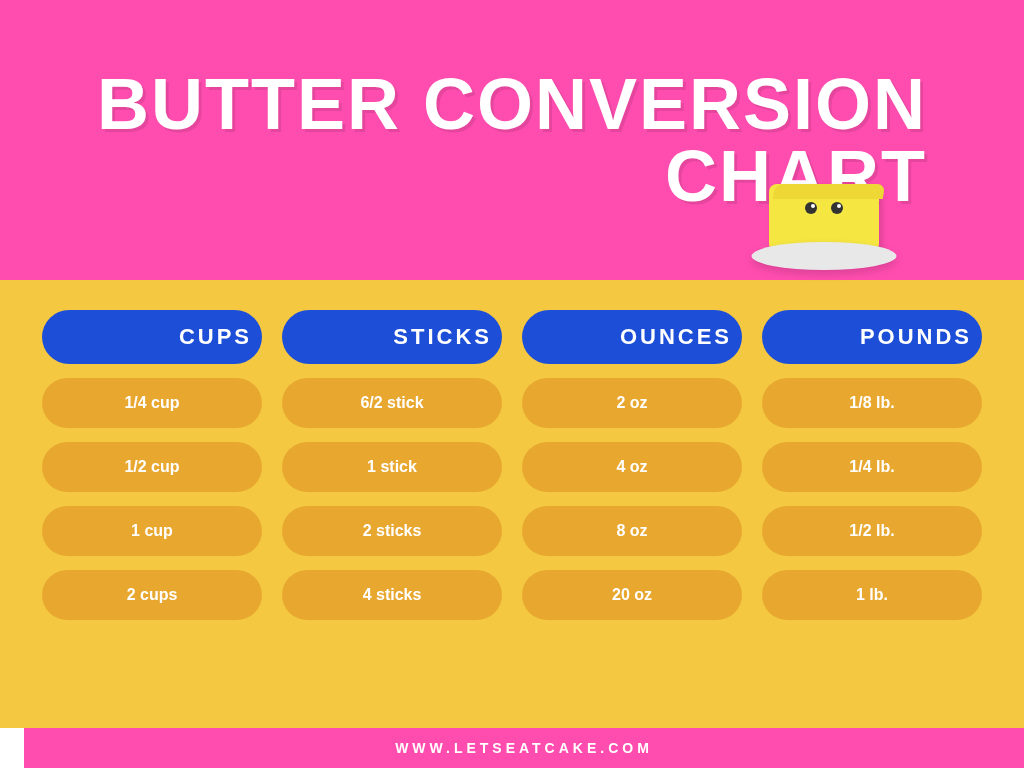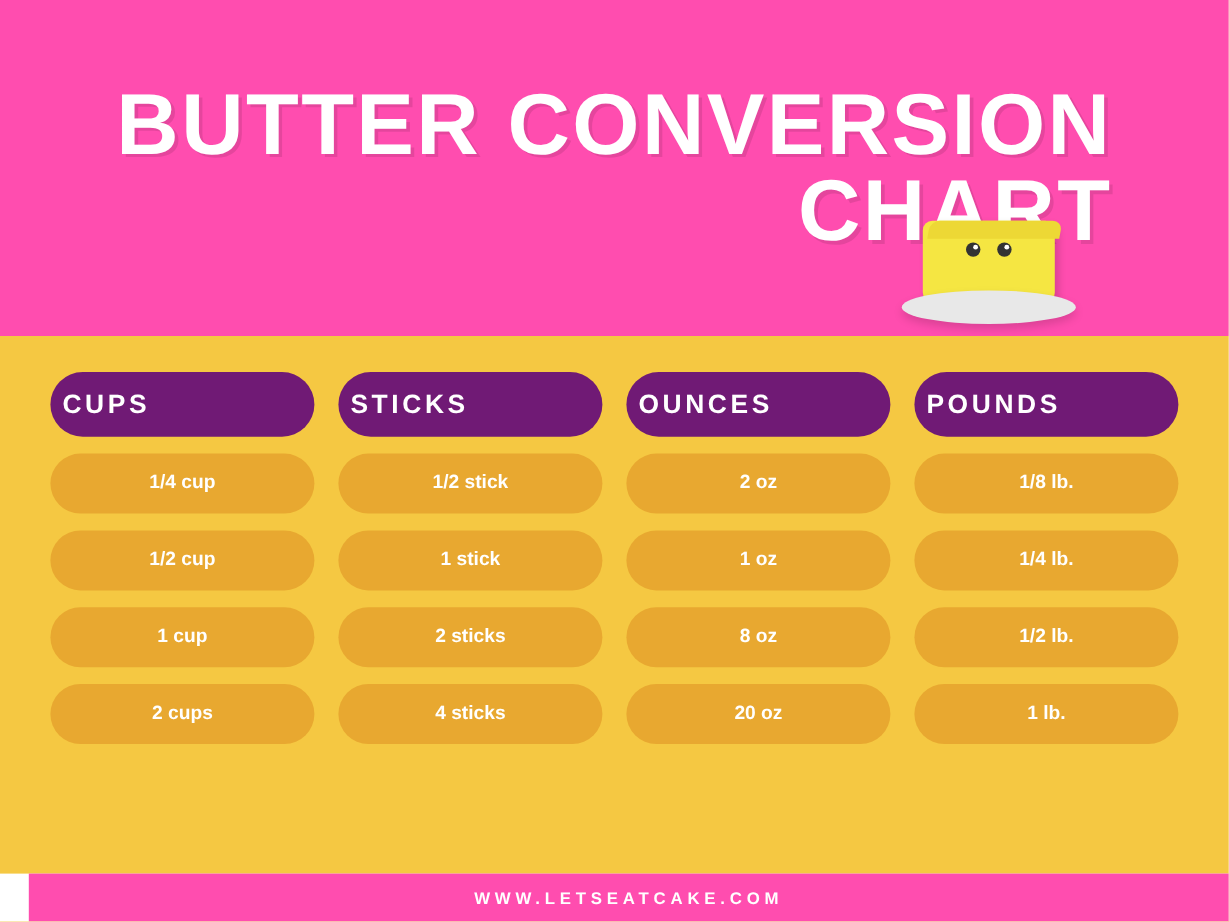--- a/index.html
+++ b/index.html
@@ -138,24 +138,24 @@
     }
 
     .table-row {
       display: grid;
       grid-template-columns: 1fr 1fr 1fr 1fr;
       gap: 20px;
     }
 
     
     .header-cell {
-      background-color: #701a75;
+      background-color: #1d4ed8;
       border-radius: 50px;
       padding: 14px 10px;
-      text-align: left;
+      text-align: right;
       color: white;
       font-size: 22px;
       font-weight: 900;
       letter-spacing: 3px;
       text-transform: uppercase;
     }
 
     
     .data-cell {
       background-color: #E8A830;
@@ -214,28 +214,28 @@
 
       <div class="table-row">
         <div class="header-cell">CUPS</div>
         <div class="header-cell">STICKS</div>
         <div class="header-cell">OUNCES</div>
         <div class="header-cell">POUNDS</div>
       </div>
 
     <div class="table-row">
           <div class="data-cell">1/4 cup</div>
-          <div class="data-cell">1/2 stick</div>
+          <div class="data-cell">6/2 stick</div>
           <div class="data-cell">2 oz</div>
           <div class="data-cell">1/8 lb.</div>
         </div>
         <div class="table-row">
           <div class="data-cell">1/2 cup</div>
           <div class="data-cell">1 stick</div>
-          <div class="data-cell">1 oz</div>
+          <div class="data-cell">4 oz</div>
           <div class="data-cell">1/4 lb.</div>
         </div>
         <div class="table-row">
           <div class="data-cell">1 cup</div>
           <div class="data-cell">2 sticks</div>
           <div class="data-cell">8 oz</div>
           <div class="data-cell">1/2 lb.</div>
         </div>
         <div class="table-row">
           <div class="data-cell">2 cups</div>

